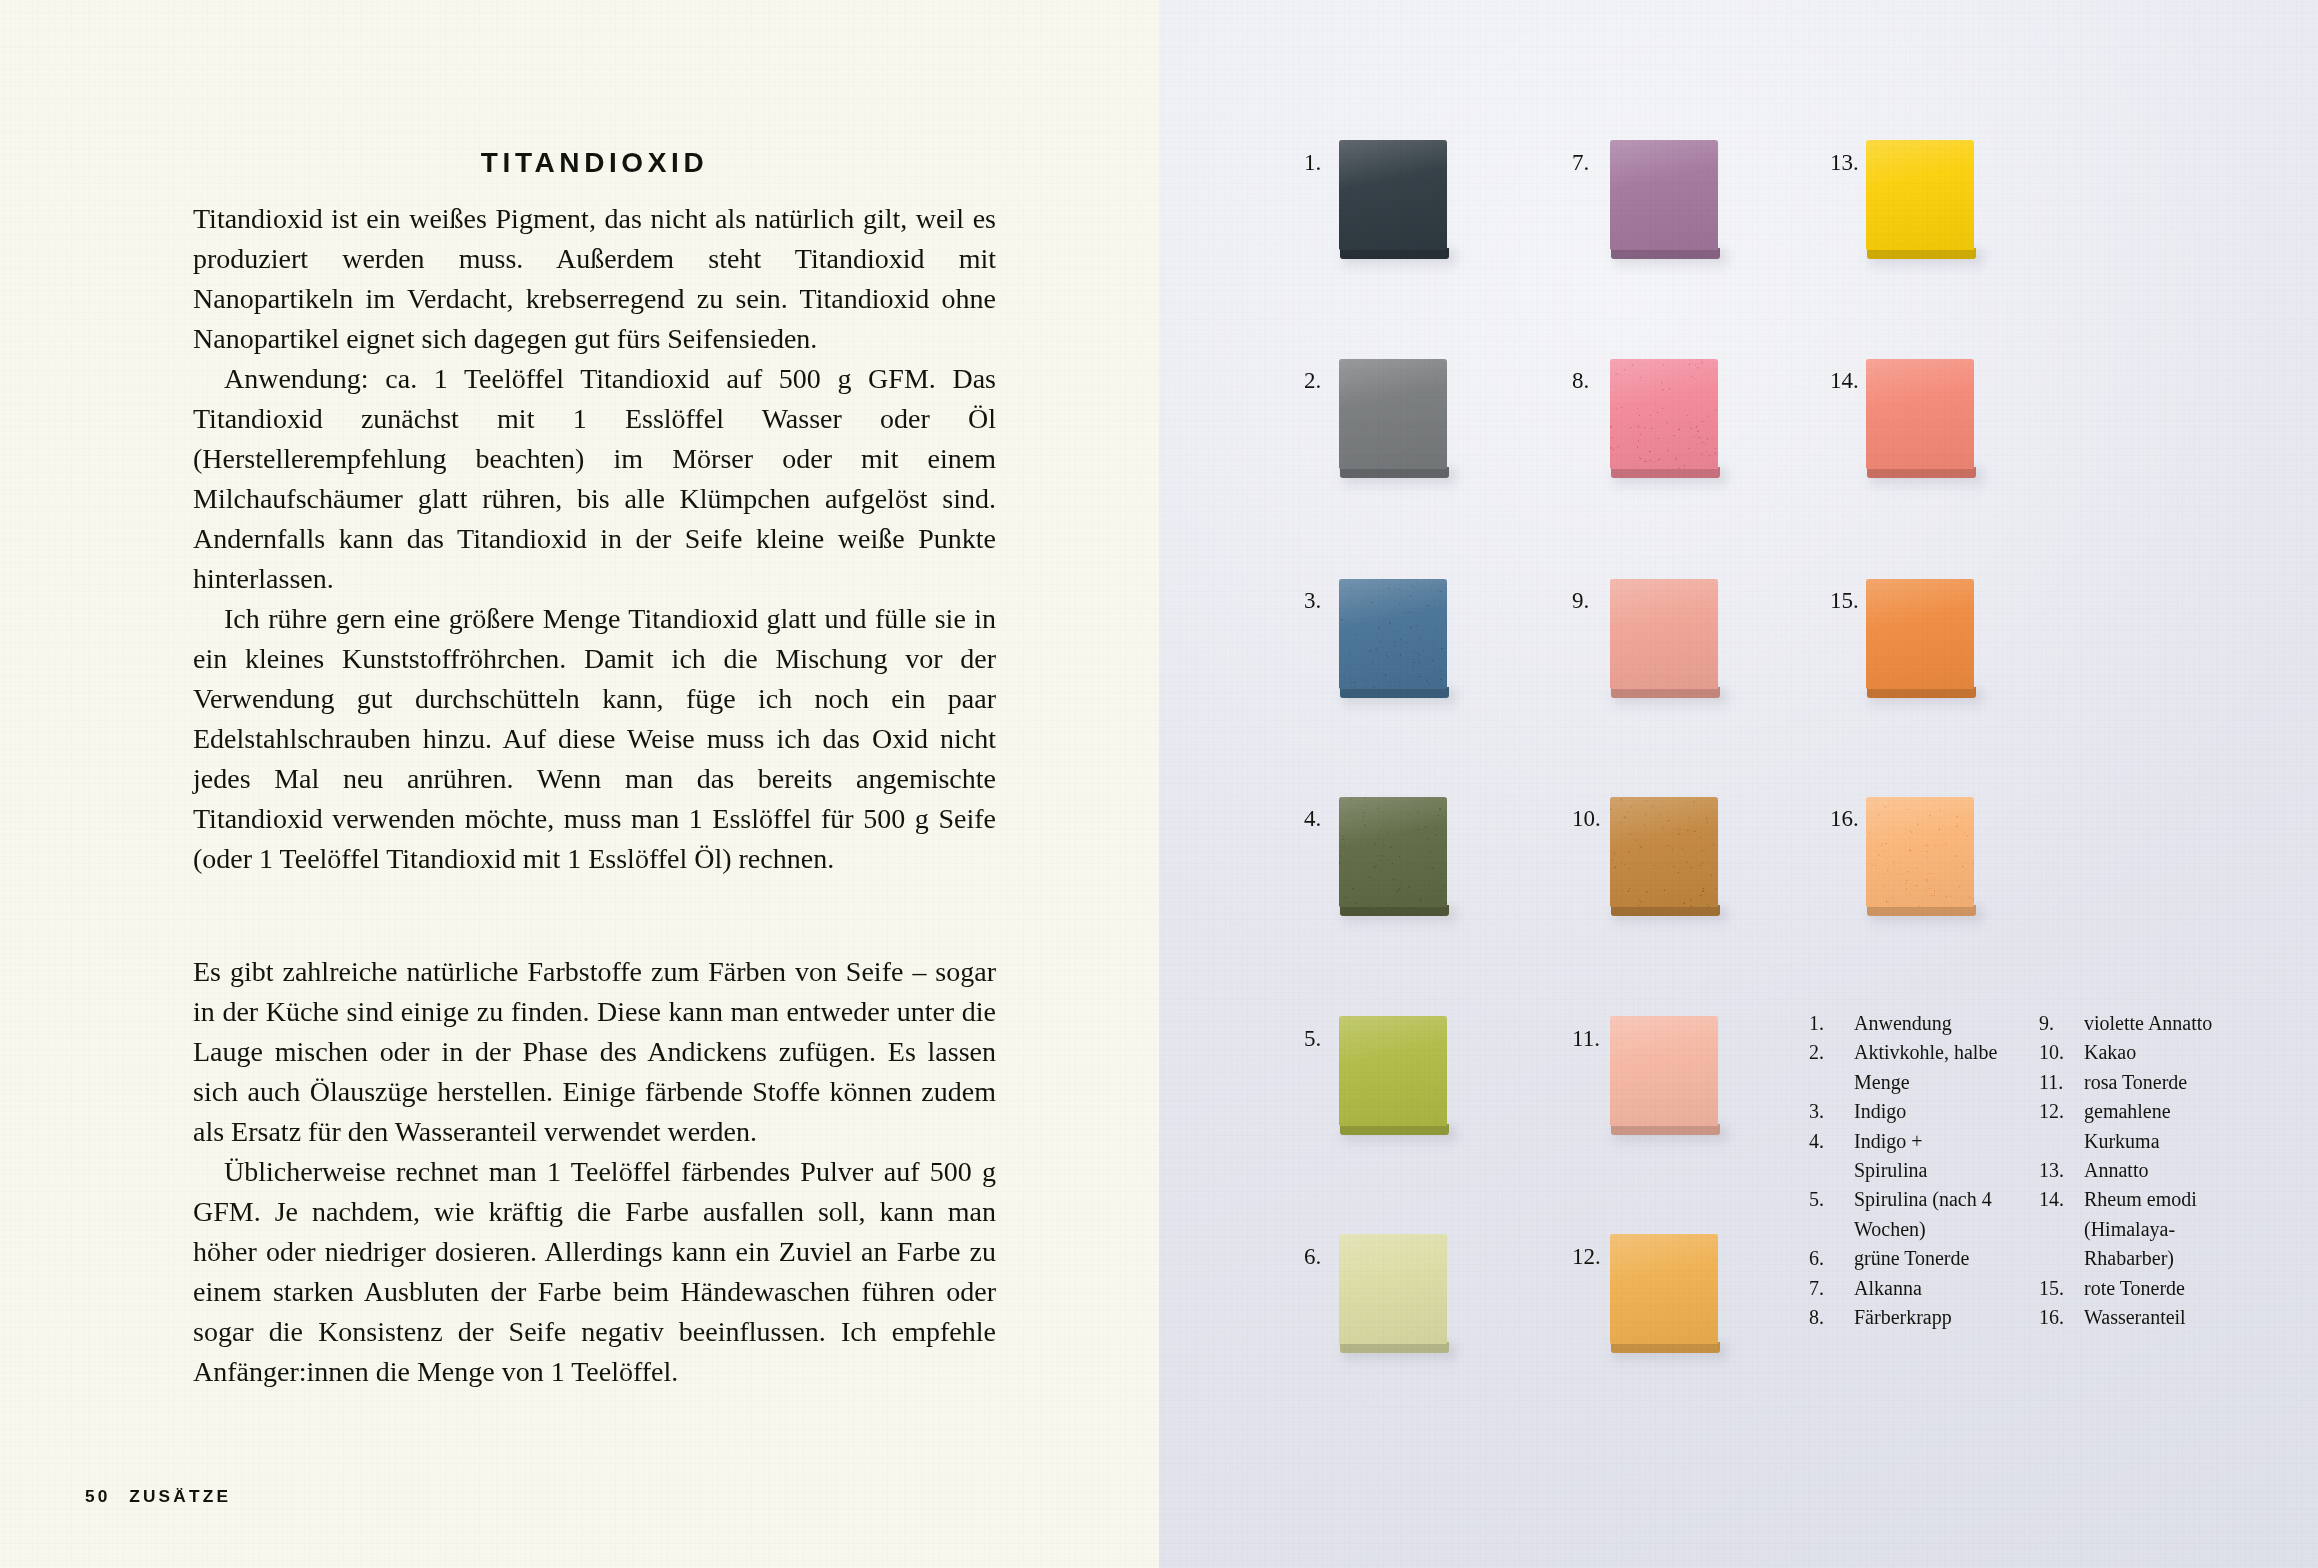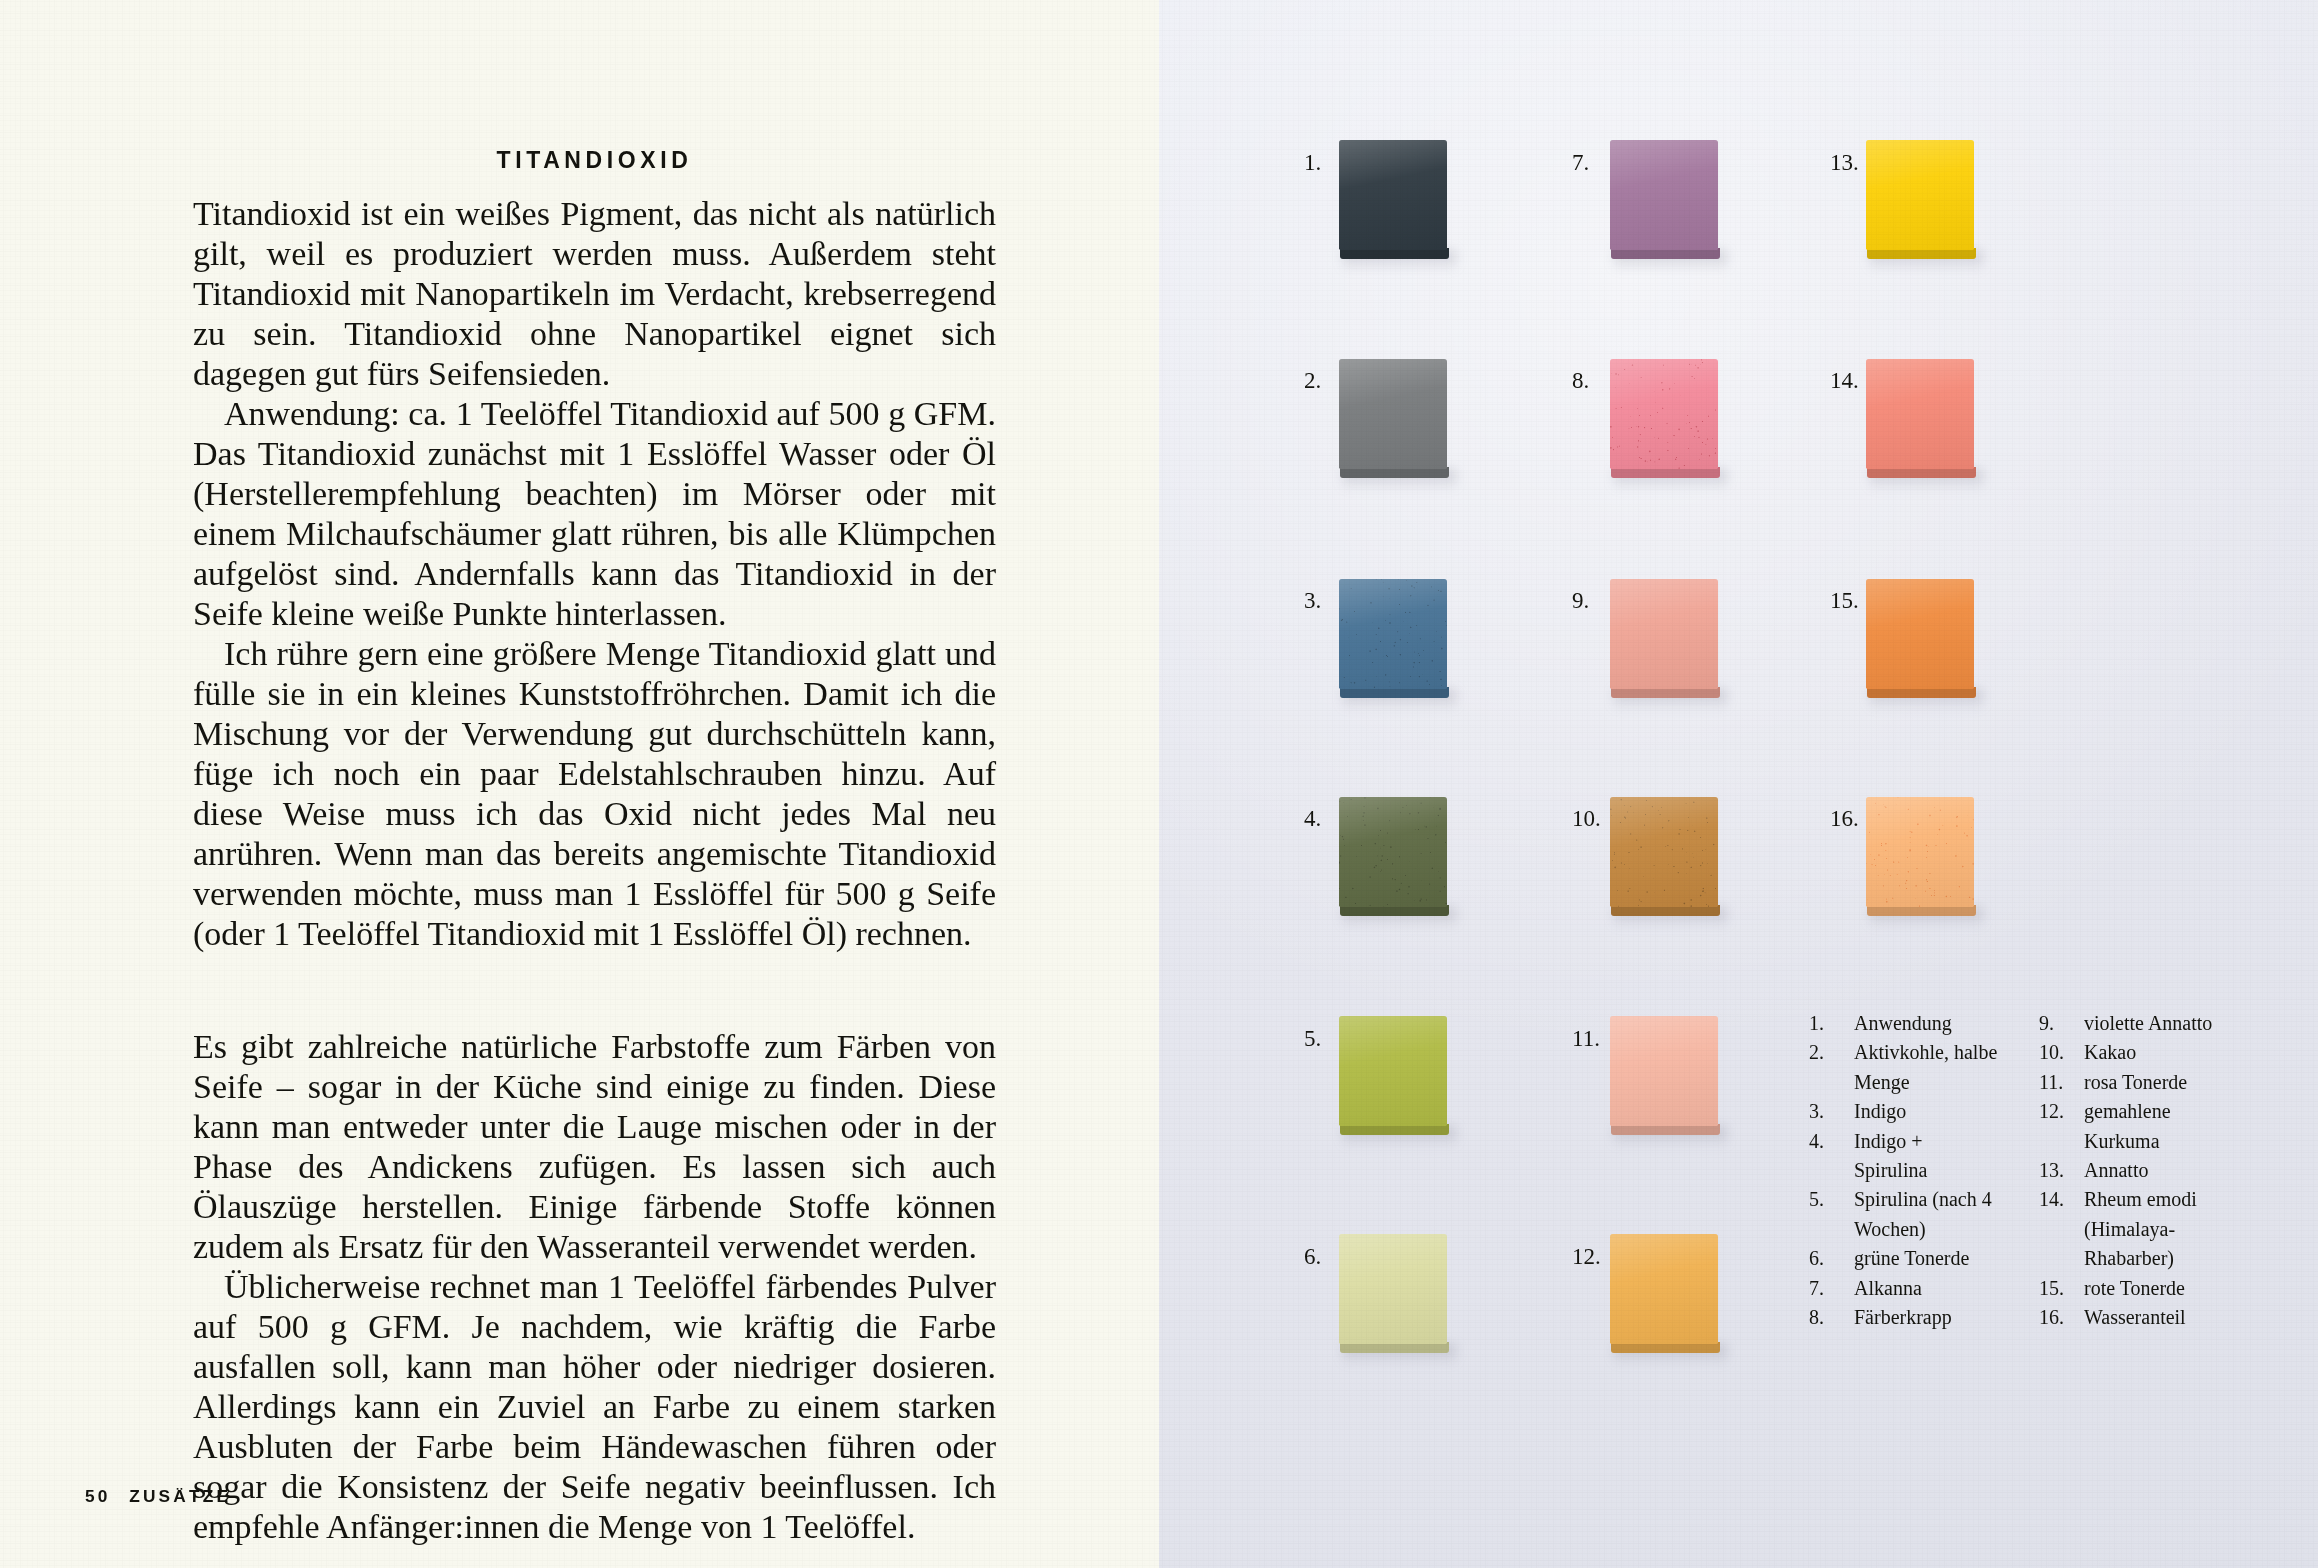--- a/index.html
+++ b/index.html
@@ -29,36 +29,36 @@
 
   .text-column {
     position: absolute;
     left: 193px;
     top: 147px;
     width: 803px;
   }
 
   .section-heading {
     font-family: "Liberation Sans", sans-serif;
-    font-size: 23px;
+    font-size: 28px;
     font-weight: 700;
     letter-spacing: 4.6px;
     color: #14140f;
     text-align: center;
     margin-bottom: 19.6px;
     white-space: nowrap;
   }
 
   .section-heading.second {
     margin-top: 0;
   }
 
   .body-text {
     font-family: "Liberation Serif", serif;
-    font-size: 34px;
+    font-size: 28px;
     line-height: 40px;
     color: #14140f;
     text-align: justify;
     text-justify: inter-word;
     hyphens: none;
     font-stretch: condensed;
     transform-origin: left top;
   }
 
   .body-text p { margin: 0; }

